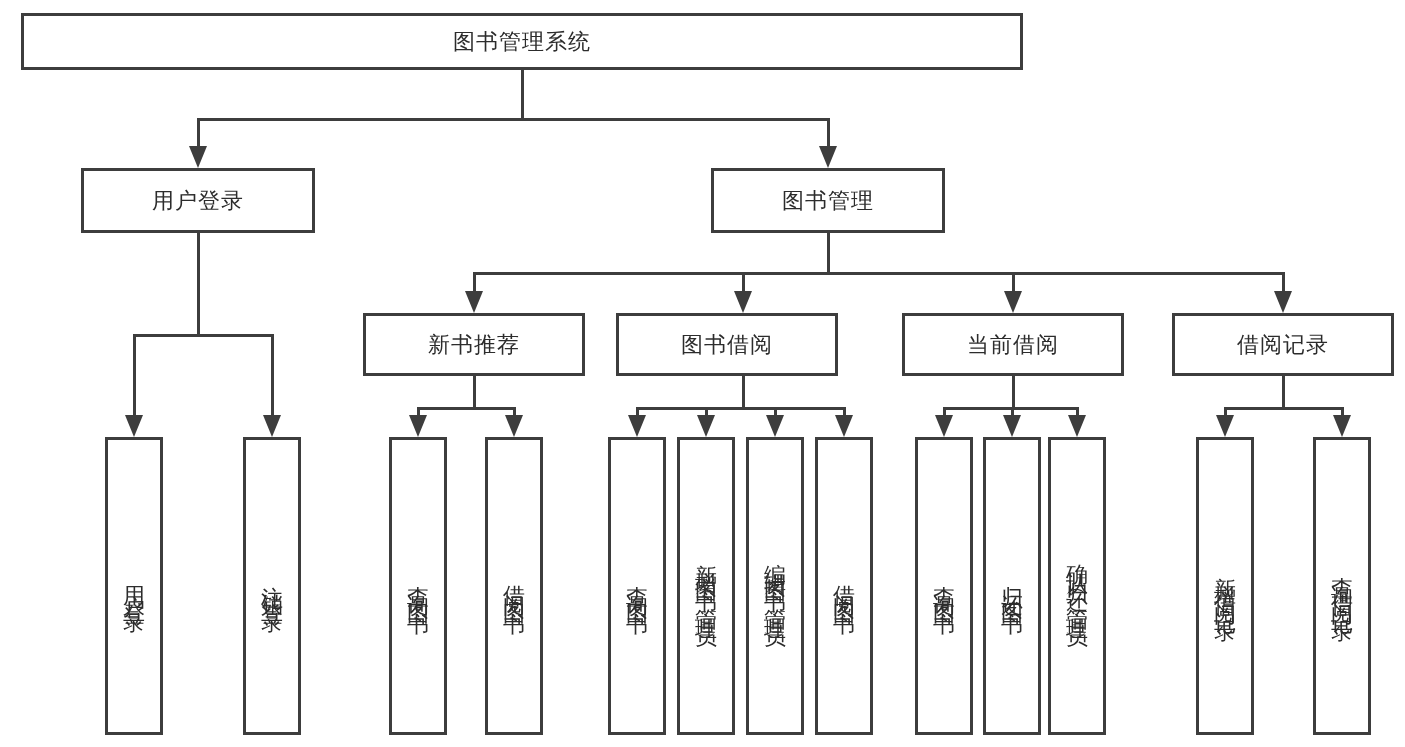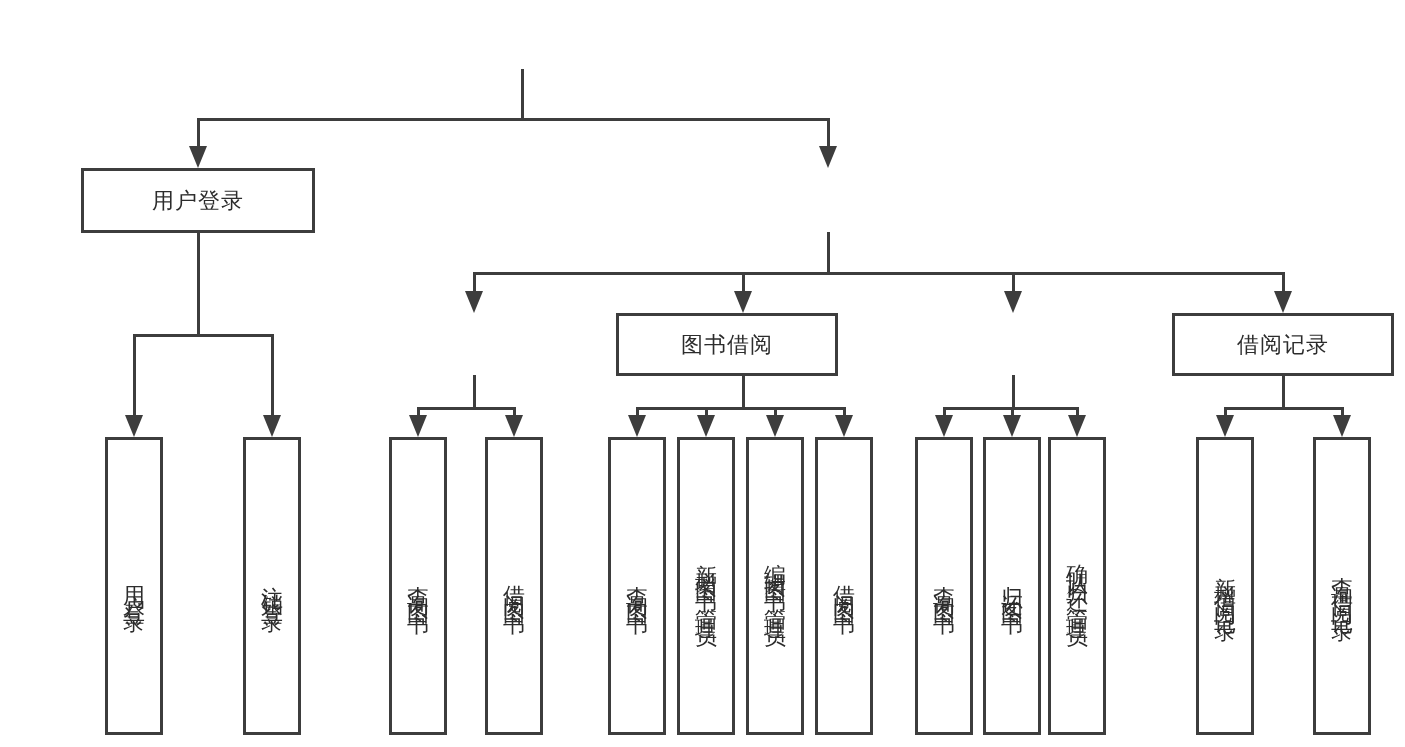--- a/index.html
+++ b/index.html
@@ -38,27 +38,39 @@
     position:absolute;left:1183px;top:716px;
     font-size:19px;color:var(--c-watermark);letter-spacing:1px;
     white-space:nowrap;z-index:5;
   }
 </style>
 </head>
 <body>
 
 <div class="canvas">
 
+  <div class="box" style="left:21px;top:13px;width:1002px;height:57px">
+    <span class="hlabel">图书管理系统</span>
+  </div>
 
   <div class="box" style="left:81px;top:168px;width:234px;height:65px">
     <span class="hlabel">用户登录</span>
   </div>
+  <div class="box" style="left:711px;top:168px;width:234px;height:65px">
+    <span class="hlabel">图书管理</span>
+  </div>
 
+  <div class="box" style="left:363px;top:313px;width:222px;height:63px">
+    <span class="hlabel">新书推荐</span>
+  </div>
   <div class="box" style="left:616px;top:313px;width:222px;height:63px">
     <span class="hlabel">图书借阅</span>
+  </div>
+  <div class="box" style="left:902px;top:313px;width:222px;height:63px">
+    <span class="hlabel">当前借阅</span>
   </div>
   <div class="box" style="left:1172px;top:313px;width:222px;height:63px">
     <span class="hlabel">借阅记录</span>
   </div>
 
   <div class="box" style="left:105px;top:437px;width:58px;height:298px">
     <span class="vlabel">用户登录</span>
   </div>
   <div class="box" style="left:243px;top:437px;width:58px;height:298px">
     <span class="vlabel">注销登录</span>

